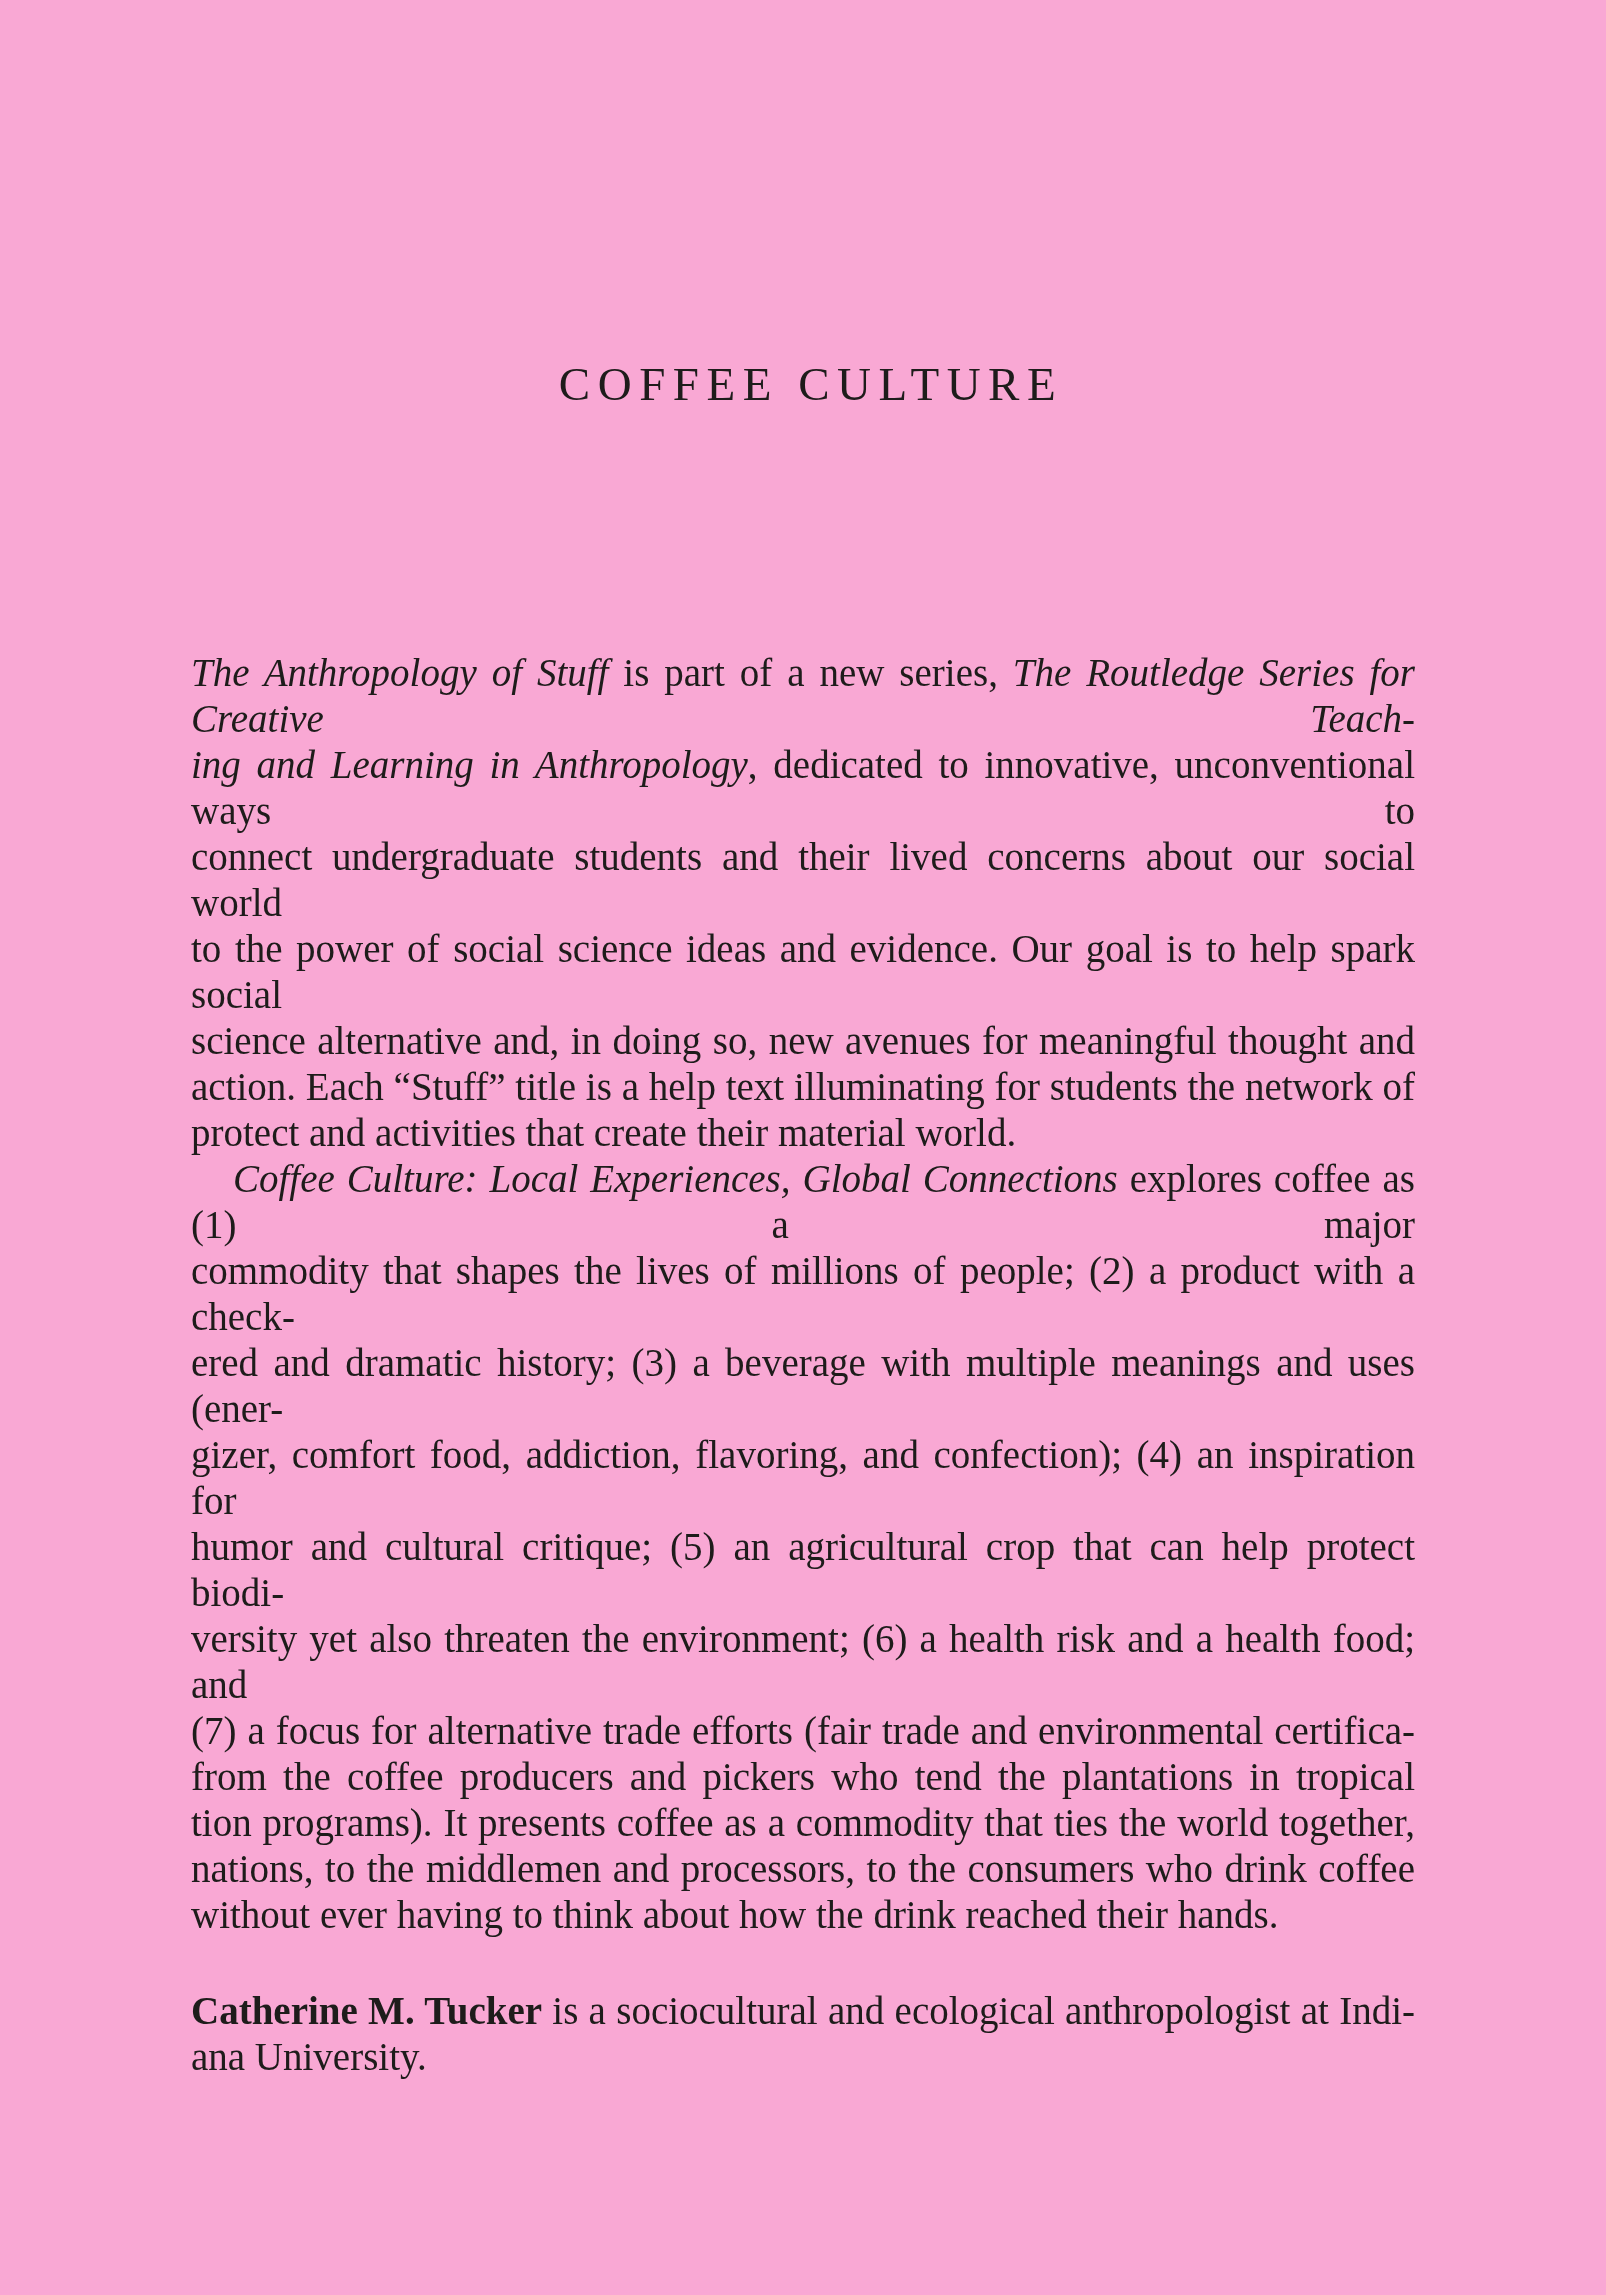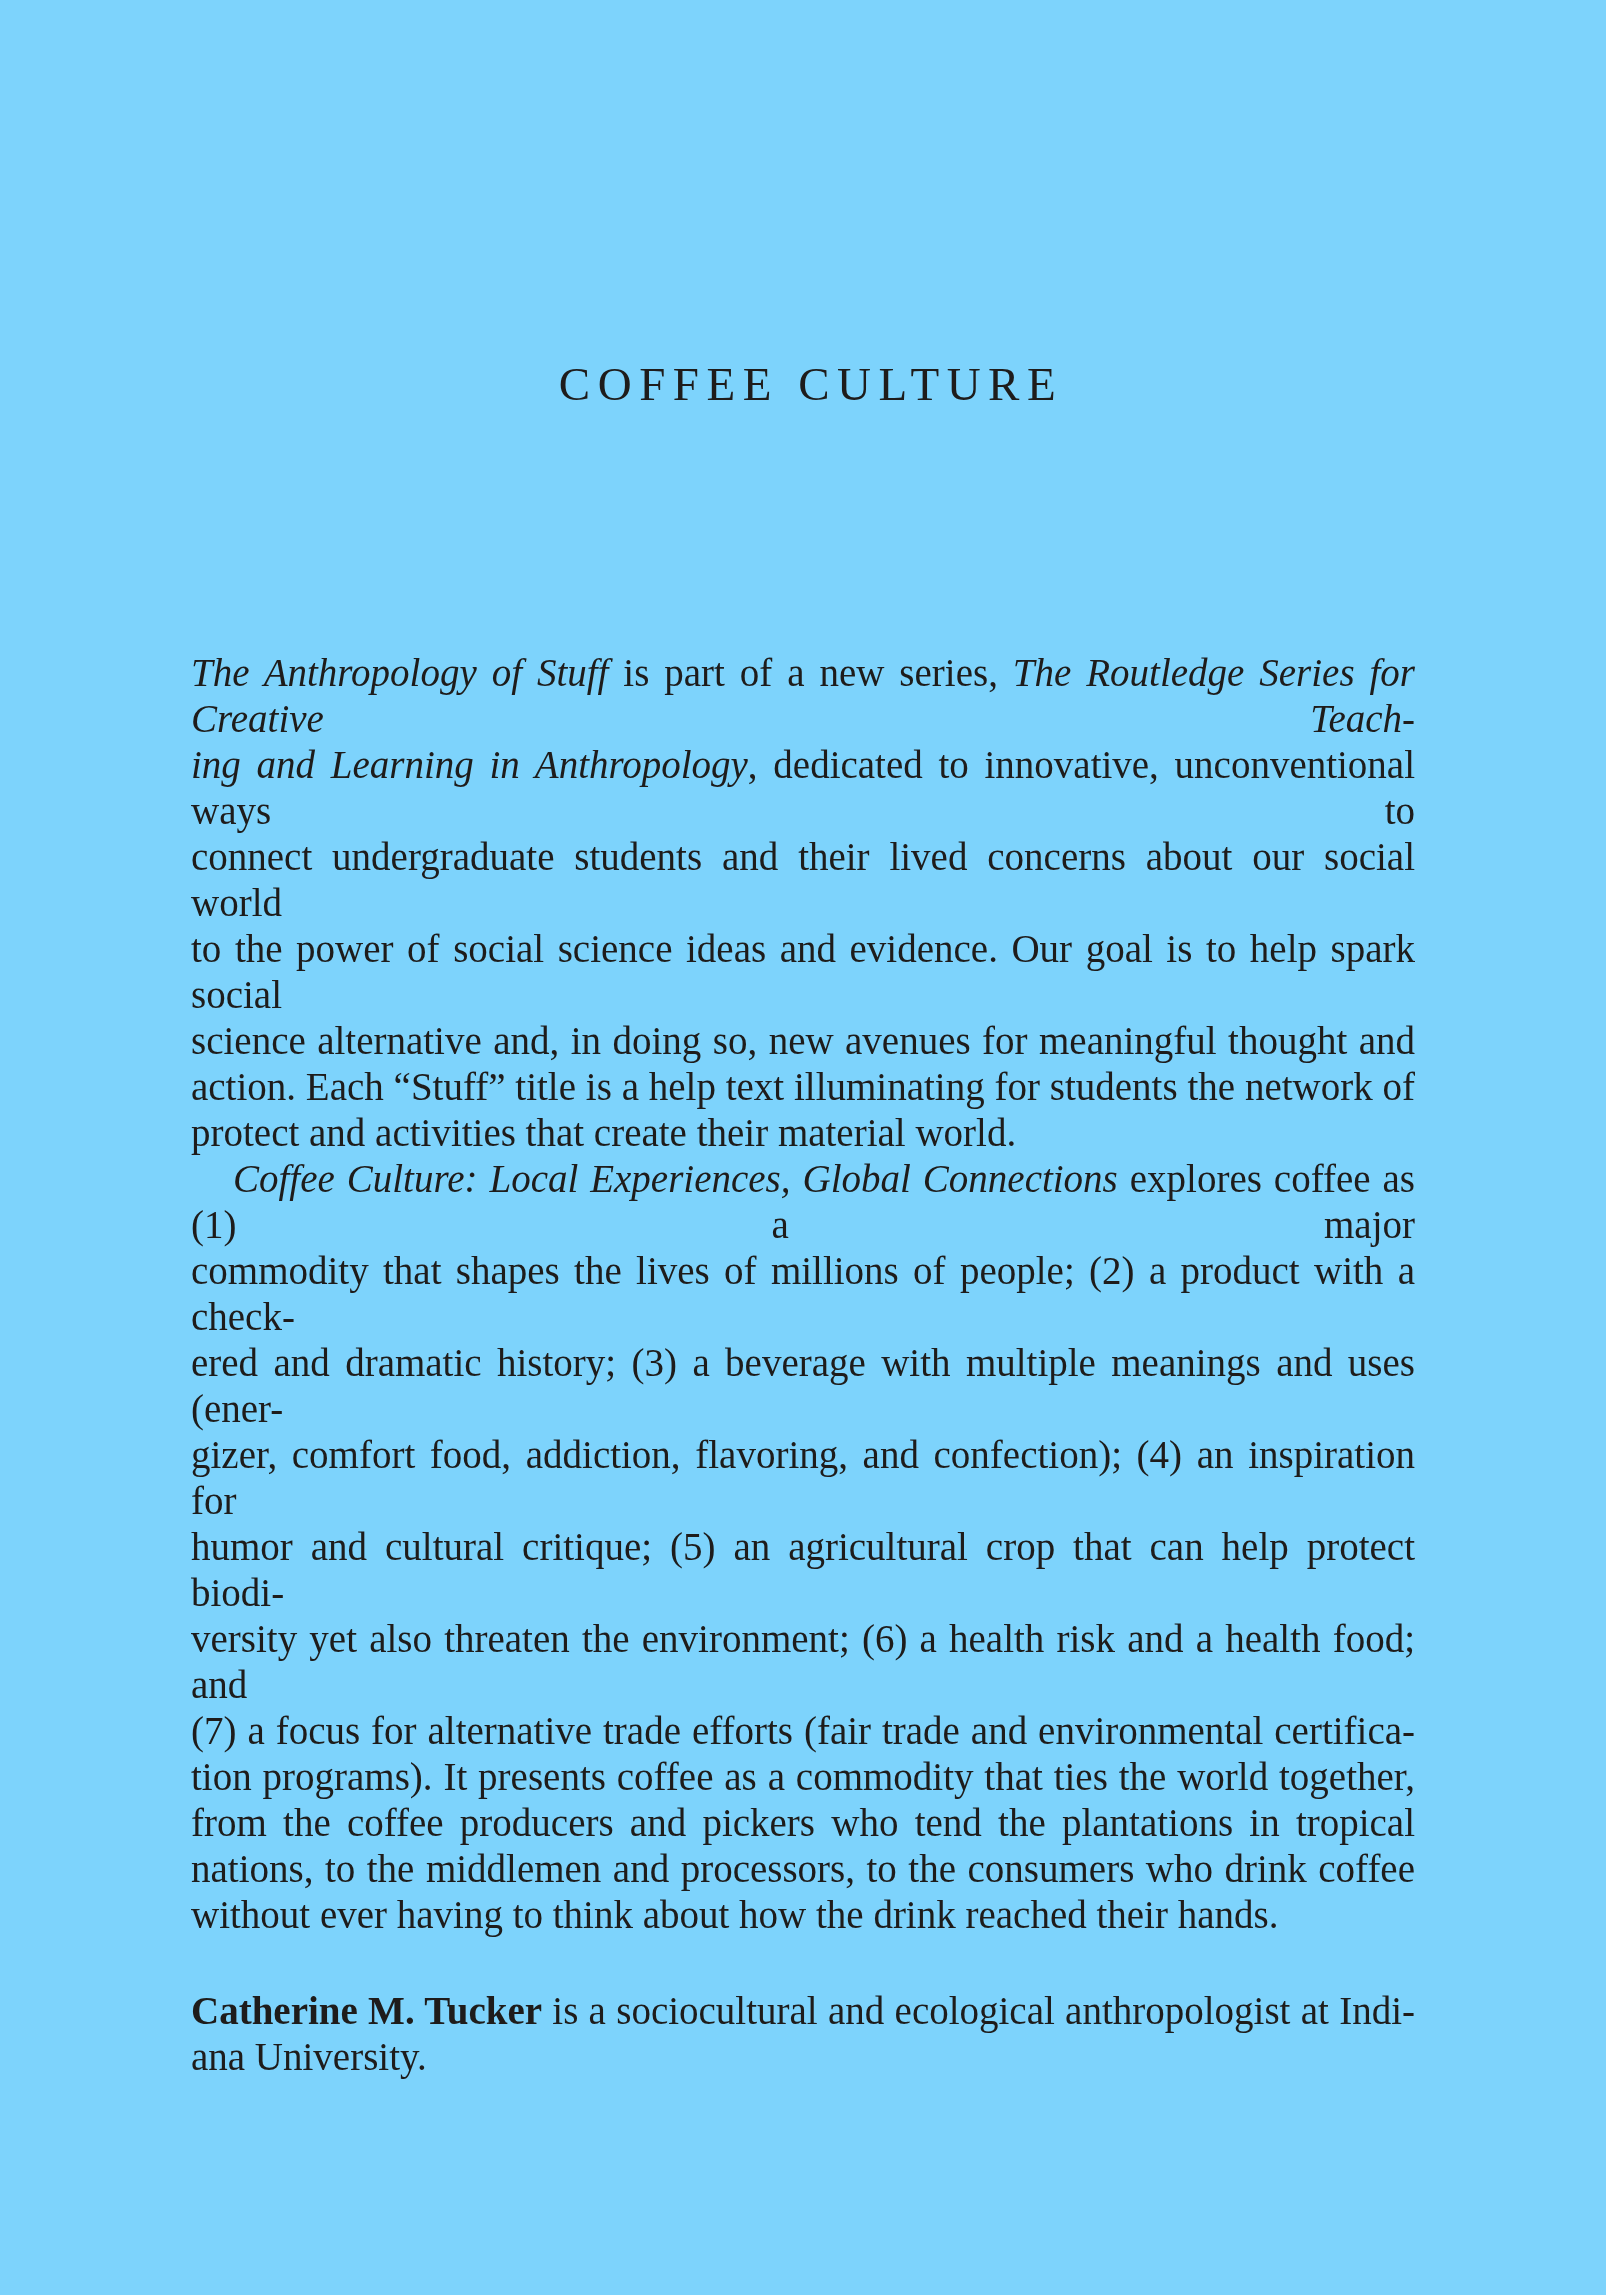--- a/index.html
+++ b/index.html
@@ -9,21 +9,21 @@
   body {
     width: 1607px;
     height: 2295px;
     background: #ffffff;
     font-family: "Liberation Serif", "DejaVu Serif", serif;
     position: relative;
   }
   .page {
     position: absolute;
     inset: 0;
-    background: #7dd3fc;
+    background: #f9a8d4;
     overflow: hidden;
   }
   .page-title {
     position: absolute;
     top: 326px;
     left: 0;
     width: 100%;
     text-align: center;
     font-size: 47px;
     font-weight: 400;
@@ -68,22 +68,22 @@
         <div class="line last"><span>protect and activities that create their material world.</span></div>
       </div>
       <div class="block">
         <div class="line indent"><span class="i">Coffee Culture: Local Experiences, Global Connections</span><span> explores coffee as (1) a major</span></div>
         <div class="line"><span>commodity that shapes the lives of millions of people; (2) a product with a check-</span></div>
         <div class="line"><span>ered and dramatic history; (3) a beverage with multiple meanings and uses (ener-</span></div>
         <div class="line"><span>gizer, comfort food, addiction, flavoring, and confection); (4) an inspiration for</span></div>
         <div class="line"><span>humor and cultural critique; (5) an agricultural crop that can help protect biodi-</span></div>
         <div class="line"><span>versity yet also threaten the environment; (6) a health risk and a health food; and</span></div>
         <div class="line"><span>(7) a focus for alternative trade efforts (fair trade and environmental certifica-</span></div>
+        <div class="line"><span>from the coffee producers and pickers who tend the plantations in tropical</span></div>
         <div class="line"><span>tion programs). It presents coffee as a commodity that ties the world together,</span></div>
-        <div class="line"><span>from the coffee producers and pickers who tend the plantations in tropical</span></div>
         <div class="line"><span>nations, to the middlemen and processors, to the consumers who drink coffee</span></div>
         <div class="line last"><span>without ever having to think about how the drink reached their hands.</span></div>
       </div>
       <div class="block gap">
         <div class="line"><span class="b">Catherine M. Tucker</span><span> is a sociocultural and ecological anthropologist at Indi-</span></div>
         <div class="line last"><span>ana University.</span></div>
       </div>
     </div>
 </div>
 

